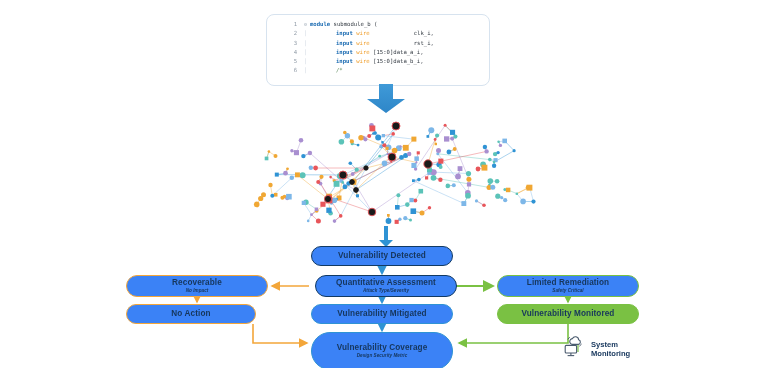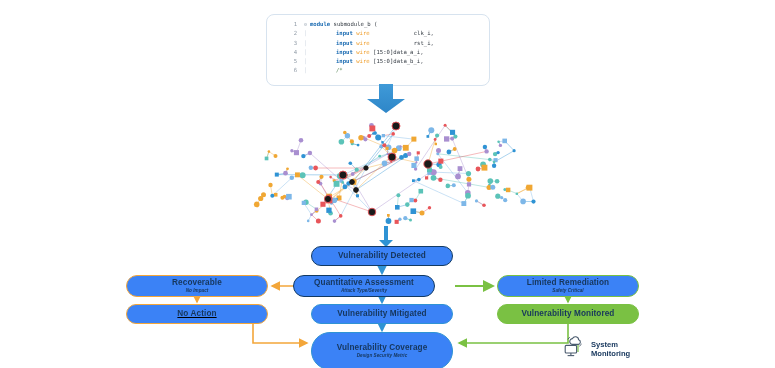--- a/index.html
+++ b/index.html
@@ -135,25 +135,25 @@
   .node.blue  { border-color: #2f93d4; }
   .node.orange{ border-color: #f3a63a; }
   .node.green { border-color: #7ac143; }
   .node.green-fill {
     border-color: #7ac143;
     background: #7ac143;
   }
 
   
   #box-detected   { left: 311px; top: 246px; width: 142px; height: 20px; }
-  #box-quant      { left: 293px; top: 275px; width: 142px; height: 22px; }
+  #box-quant      { left: 315px; top: 275px; width: 142px; height: 22px; }
   #box-mitigated  { left: 311px; top: 304px; width: 142px; height: 20px; }
   #box-coverage   { left: 311px; top: 332px; width: 142px; height: 38px; }
   #box-recoverable{ left: 126px; top: 275px; width: 142px; height: 22px; }
-  #box-noaction   { left: 126px; top: 304px; width: 142px; height: 20px; text-decoration: underline; }
+  #box-noaction   { left: 126px; top: 304px; width: 130px; height: 20px; }
   #box-limited    { left: 497px; top: 275px; width: 142px; height: 22px; }
   #box-monitored  { left: 497px; top: 304px; width: 142px; height: 20px; align-items: center; }
 
   
   .sysmon {
     position: absolute;
     left: 562px;
     top: 334px;
     width: 100px;
     height: 30px;

